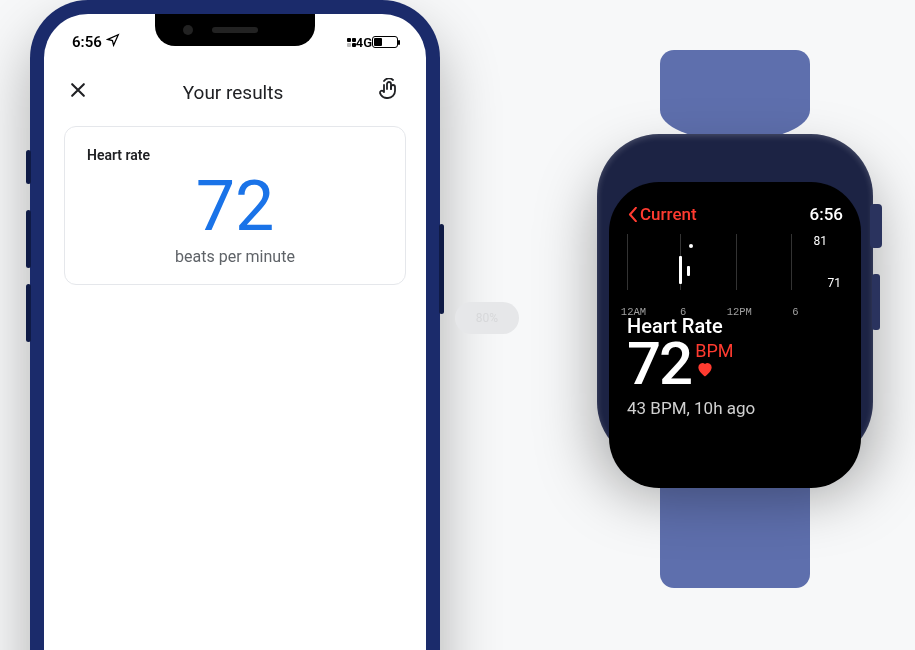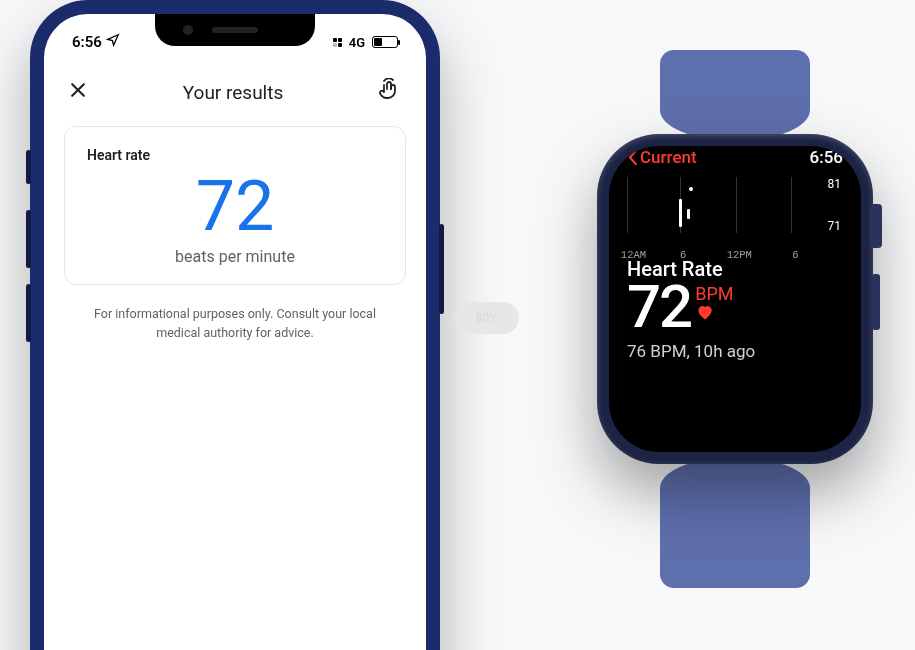--- a/index.html
+++ b/index.html
@@ -64,21 +64,21 @@
     display: flex;
     justify-content: space-between;
     align-items: center;
     padding: 12px 28px 0 28px;
     height: 44px;
     font-size: 15px;
     font-weight: 600;
     color: #000;
   }
   .status-left { display: flex; align-items: center; gap: 4px; }
-  .status-right { display: flex; align-items: center; gap: 7px; font-size: 13px; }
+  .status-right { display: flex; align-items: center; gap: 0; font-size: 13px; }
   .loc-icon svg { width: 14px; height: 14px; }
   .signal-box { display: grid; grid-template-columns: repeat(2,4px); grid-template-rows: repeat(2,4px); gap:1px; }
   .signal-box span { background:#000; border-radius:1px; }
   .signal-box span.dim { background:#bbb; }
   .battery {
     width: 26px; height: 12px; border: 1.5px solid #000; border-radius: 3px;
     position: relative; display:flex; align-items:center; padding:1px;
   }
   .battery::after { content:""; position:absolute; right:-3px; top:3px; width:2px; height:5px; background:#000; border-radius:1px;}
   .battery-fill { height:100%; width:35%; background:#000; border-radius:1px; }
@@ -186,45 +186,46 @@
     width: 8px;
     height: 56px;
     background: #2a335e;
     border-radius: 3px;
   }
   .watch-screen {
     width: 100%;
     height: 100%;
     background: #000;
     border-radius: 50px;
-    padding: 1px 18px;
+    padding: 22px 18px;
     color: #fff;
     position: relative;
     overflow: hidden;
+    margin-top: 36px;
   }
   .w-status {
     display: flex;
     justify-content: space-between;
     align-items: center;
     font-size: 17px;
     font-weight: 500;
     margin-bottom: 6px;
   }
   .w-back { color: #ff3b30; display: flex; align-items: center; gap: 2px; }
   .w-back svg { width: 11px; height: 15px; }
   .w-time { color: #fff; }
 
   .w-chart {
     position: relative;
     height: 76px;
     font-size: 11px;
     color: #a0a0a0;
     margin-bottom: 8px;
   }
-  .w-chart-max { position: absolute; right: 2px; top: 4px; font-size: 12px; color:#fff;}
+  .w-chart-max { position: absolute; right: 16px; top: 4px; font-size: 12px; color:#fff;}
   .w-chart-min { position: absolute; right: 2px; bottom: 16px; font-size: 12px; color:#fff;}
   .w-chart-grid {
     position: absolute;
     left: 0; right: 0; top: 4px; bottom: 16px;
     border-left: 1px solid #333;
   }
   .w-chart-grid span {
     position: absolute; top:0; bottom:0; border-left:1px solid #333;
   }
   .w-chart-grid .g1{left:24%;} .w-chart-grid .g2{left:50%;} .w-chart-grid .g3{left:76%;}
@@ -302,21 +303,20 @@
         </svg>
       </span>
     </div>
 
     <div class="card">
       <div class="card-label">Heart rate</div>
       <div class="card-value">72</div>
       <div class="card-unit">beats per minute</div>
     </div>
 
-    <div class="disclaimer">For informational purposes only. Consult your local medical authority for advice.</div>
 
   </div>
 </div>
 
 <div class="float-pill">80%</div>
 
 <div class="watch-wrap">
   <div class="band band-top"></div>
 
   <div class="watch-case">
@@ -358,18 +358,18 @@
         <span class="w-value">72</span>
         <span class="w-bpm-col">
           <span class="w-bpm">BPM</span>
           <span class="w-heart">
             <svg viewBox="0 0 24 24">
                 <path d="M12 21s-8-5.3-8-11a5 5 0 0 1 8-4 5 5 0 0 1 8 4c0 5.7-8 11-8 11z"></path>
               </svg>
           </span>
         </span>
       </div>
-      <div class="w-sub">76 BPM, 10h ago</div>
+      <div class="w-sub">43 BPM, 10h ago</div>
     </div>
   </div>
 
   <div class="band band-bot"></div>
 </div>
 
 </body></html>

